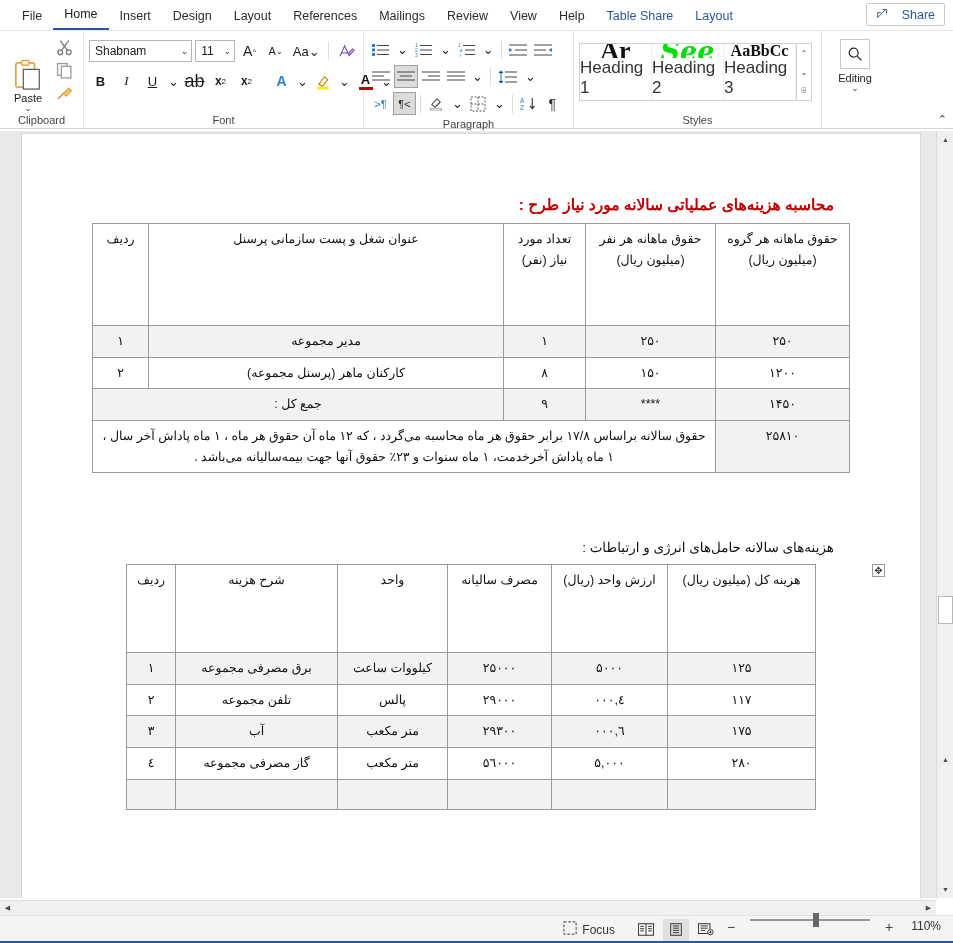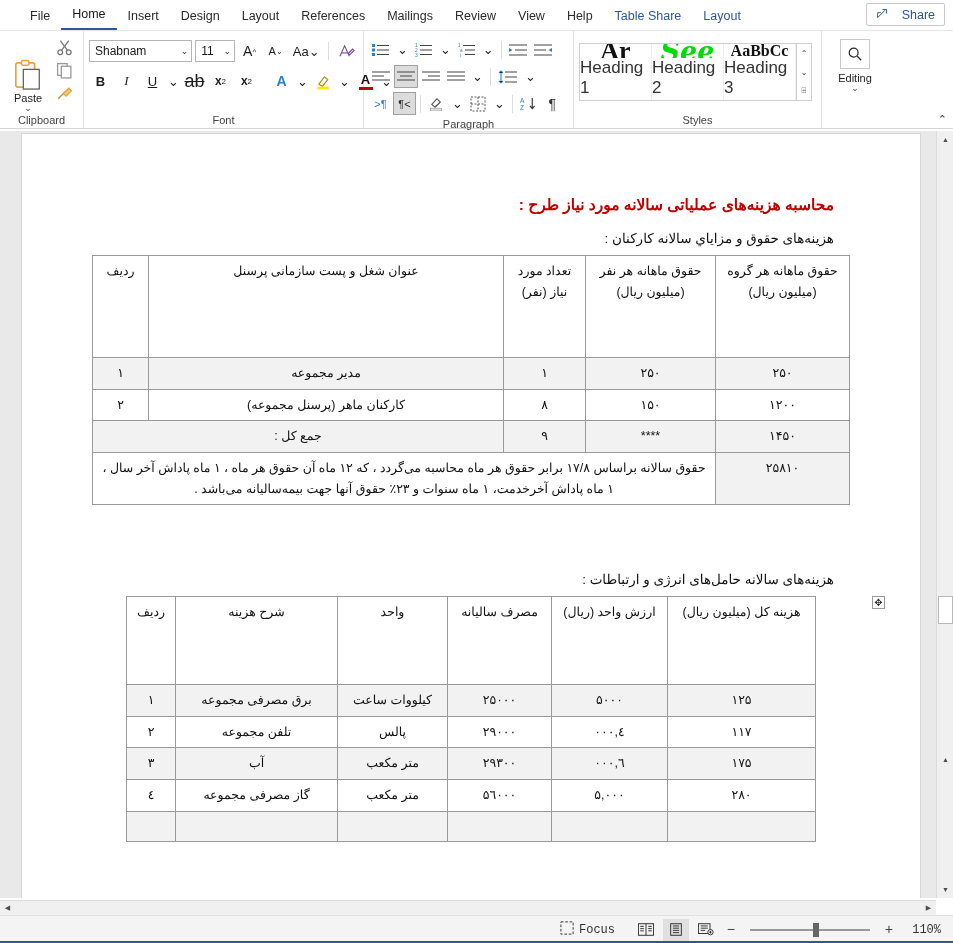--- a/index.html
+++ b/index.html
@@ -11,21 +11,21 @@
     background: #ffffff;
   }
   body { position: relative; }
 
   
   .tabbar {
     height: 31px;
     background: #ffffff;
     display: flex;
     align-items: flex-end;
-    padding-left: 19px;
+    padding-left: 11px;
     border-bottom: 1px solid #e6e6e6;
     position: relative;
   }
   .tab {
     font-size: 12.5px;
     color: #2b2b2b;
     padding: 4px 11px 6px 11px;
     line-height: 16px;
     white-space: nowrap;
     cursor: default;
@@ -212,21 +212,21 @@
   .hs-arrow { width:15px;height:15px;display:flex;align-items:center;justify-content:center;font-size:7px;color:#4d4d4d;cursor:pointer;}
 
   
   .statusbar {
     position:absolute; left:0; right:0; bottom:0; height:28px;
     background:#f4f4f4; border-top:1px solid #e0e0e0;
     display:flex; align-items:center;
     font-size:12px; color:#333;
   }
   .sb-left { display:flex; align-items:center; gap:18px; padding-left:12px; }
-  .sb-right { margin-left:auto; display:flex; align-items:center; gap:4px; padding-right:12px;font-family:Liberation Mono, monospace;}
+  .sb-right { margin-left:auto; display:flex; gap:4px; padding-right:12px;}
   .sb-item { cursor:pointer; white-space:nowrap; display:flex; align-items:center; gap:5px;}
   .view-btn { width:26px;height:22px;display:flex;align-items:center;justify-content:center;cursor:pointer;}
   .view-btn.active { background:#e0e0e0; }
   .zoom-track { width:120px; height:2px; background:#999; position:relative; margin:0 7px;}
   .zoom-thumb { position:absolute; left:63px; top:-6px; width:6px; height:14px; background:#666; cursor:pointer;}
   .zoom-pm { width:16px; text-align:center; cursor:pointer; font-size:14px; color:#444;}
   .zoom-val { width:40px; text-align:right; cursor:pointer;}
   .bottom-accent { position:absolute; left:0; right:0; bottom:0; height:2px; background:#2b579a; }
 </style>
 </head>
@@ -573,21 +573,20 @@
 
   <div class="ribbon-collapse">⌃</div>
 </div>
 
 <div class="docarea">
   <div class="page">
     <div class="doc-inner">
 
       <div class="title-red">محاسبه هزینه‌های عملیاتی سالانه مورد نیاز طرح :</div>
 
-      <div class="subtitle">هزینه‌های حقوق و مزایاي سالانه کارکنان :</div>
 
       <table class="wtab tbl1">
         <colgroup>
           <col style="width:134px">
             <col style="width:130px">
             <col style="width:82px">
             <col style="width:355px">
             <col style="width:56px">
         </colgroup>
         <tbody>

